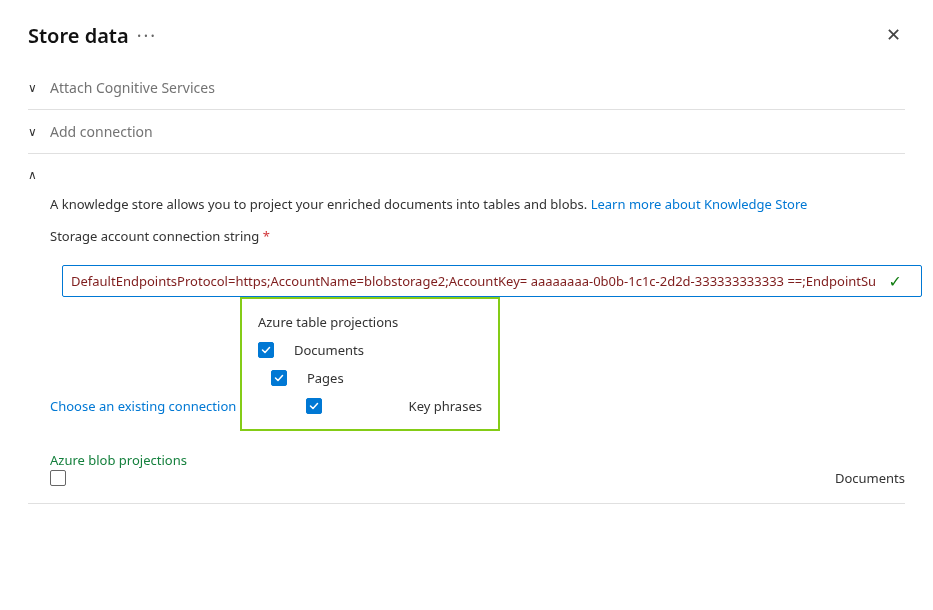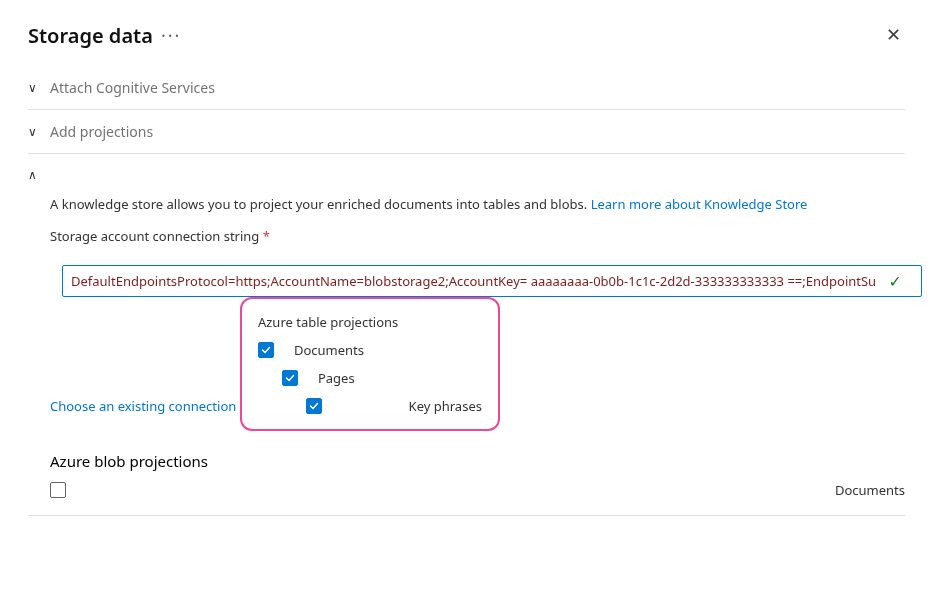--- a/index.html
+++ b/index.html
@@ -116,22 +116,22 @@
     .connection-link {
       display: inline-block;
       margin-top: 8px;
       margin-bottom: 12px;
       color: #0078d4;
       font-size: 13px;
       text-decoration: none;
       cursor: pointer;
     }
     .projections-box {
-      border: 2px solid #ec4899;
-      border-radius: 12px;
+      border: 2px solid #84cc16;
+      border-radius: 0;
       padding: 14px 16px;
       display: inline-block;
       min-width: 260px;
       margin-bottom: 16px;
     }
     .projections-title {
       font-size: 13px;
       color: #333;
       margin-bottom: 10px;
     }
@@ -167,56 +167,55 @@
       display: flex;
       align-items: center;
       justify-content: center;
       flex-shrink: 0;
       cursor: pointer;
     }
     .checkbox-label {
       font-size: 13px;
       color: #333;
     }
-    .indent-1 { margin-left: 24px; }
+    .indent-1 { margin-left: 13px; }
     .indent-2 { margin-left: 48px; }
     .blob-section {
       margin-top: 4px;
     }
     .blob-title {
-      font-size: 15px;
-      color: #000000;
-      margin-bottom: 10px;
+      font-size: 13px;
+      color: #15803d;
     }
   </style>
 </head>
 <body>
 
 <div class="panel">
   <div class="panel-header">
     <div class="panel-title-row">
-      <span class="panel-title">Storage data</span>
+      <span class="panel-title">Store data</span>
       <span class="panel-ellipsis">···</span>
     </div>
     <button class="close-btn">
       <span>✕</span>
     </button>
   </div>
 
   <div class="section">
     <div class="section-header">
       <span class="chevron">∨</span>
       <span class="section-title">Attach Cognitive Services</span>
     </div>
   </div>
 
   <div class="section">
     <div class="section-header">
       <span class="chevron">∨</span>
-      <span class="section-title">Add projections</span>
+      <span class="section-title">Add connection</span>
     </div>
   </div>
 
   <div class="section">
     <div class="section-header">
       <span class="chevron">∧</span>
     </div>
     <div class="section-content">
       <p class="description">
         <span>A knowledge store allows you to project your enriched documents into tables and blobs.</span>

